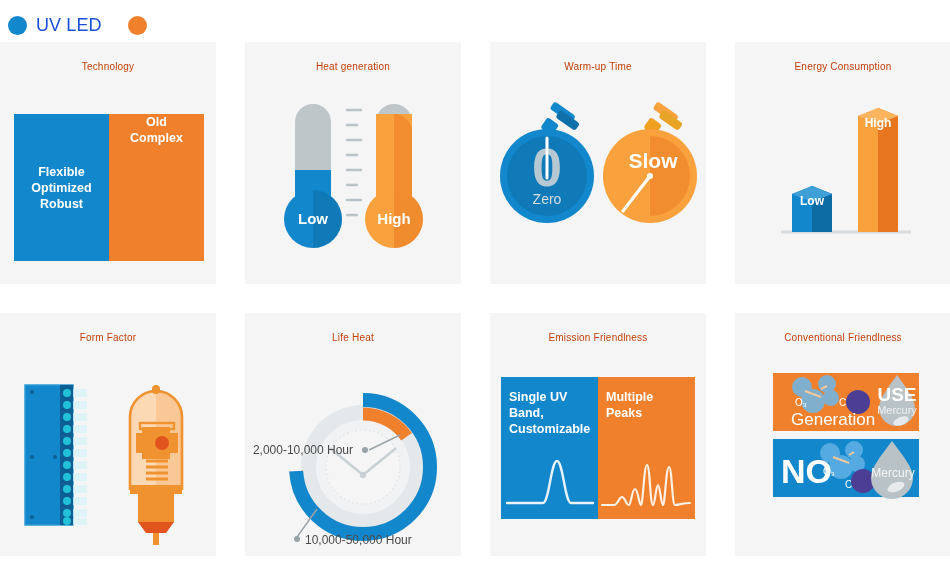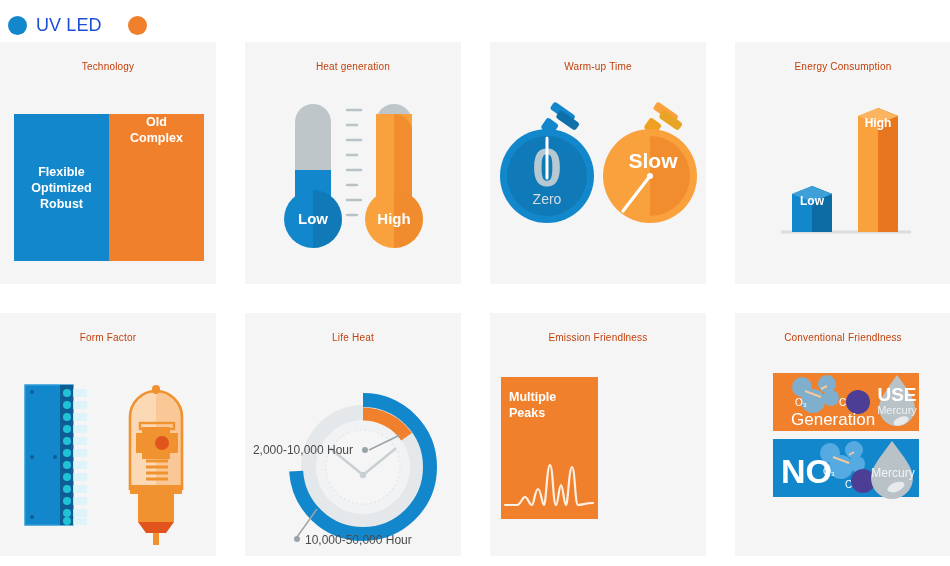--- a/index.html
+++ b/index.html
@@ -236,20 +236,29 @@
         <circle cx="52" cy="182" r="3" fill="#9aa3a8"></circle>
         <text x="60" y="187" text-anchor="start" fill="#4a4a4a" font-size="12" font-family="Liberation Sans, sans-serif">10,000-50,000 Hour</text>
       </svg>
     </div>
   </div>
 
   <div class="card">
     <div class="card-title">Emission Friendlness</div>
     <div class="card-body">
       <div class="split" style="left:11px; top:20px; width:194px; height:142px;">
+        <div class="pane" style="width:97px; background:#1387cc; position:relative;">
+          <div style="padding:12px 8px 0 8px;">
+            <div class="pane-text" style="text-align:left;">Single UV Band,</div>
+            <div class="pane-text" style="text-align:left;">Customizable</div>
+          </div>
+          <svg width="97" height="70" viewBox="0 0 97 70" style="position:absolute;bottom:4px;left:0;">
+            <path d="M6 58 H42 C48 58 50 16 56 16 C62 16 64 58 70 58 H92" fill="none" stroke="#e8f2f8" stroke-width="2.4" stroke-linecap="round"></path>
+          </svg>
+        </div>
         <div class="pane" style="width:97px; background:#f1802d; position:relative;">
           <div style="padding:12px 24px 0 8px;">
             <div class="pane-text" style="text-align:left;">Multiple Peaks</div>
           </div>
           <svg width="97" height="70" viewBox="0 0 97 70" style="position:absolute;bottom:4px;left:0;">
             <path d="M4 60 H16 C20 60 21 52 24 52 C27 52 28 60 31 60
                      C33 60 34 44 37 44 C40 44 41 60 43 60
                      C45 60 46 20 49 20 C52 20 52 60 55 60
                      C57 60 58 40 60 40 C62 40 63 60 65 60
                      C67 60 68 22 71 22 C74 22 74 60 77 60

